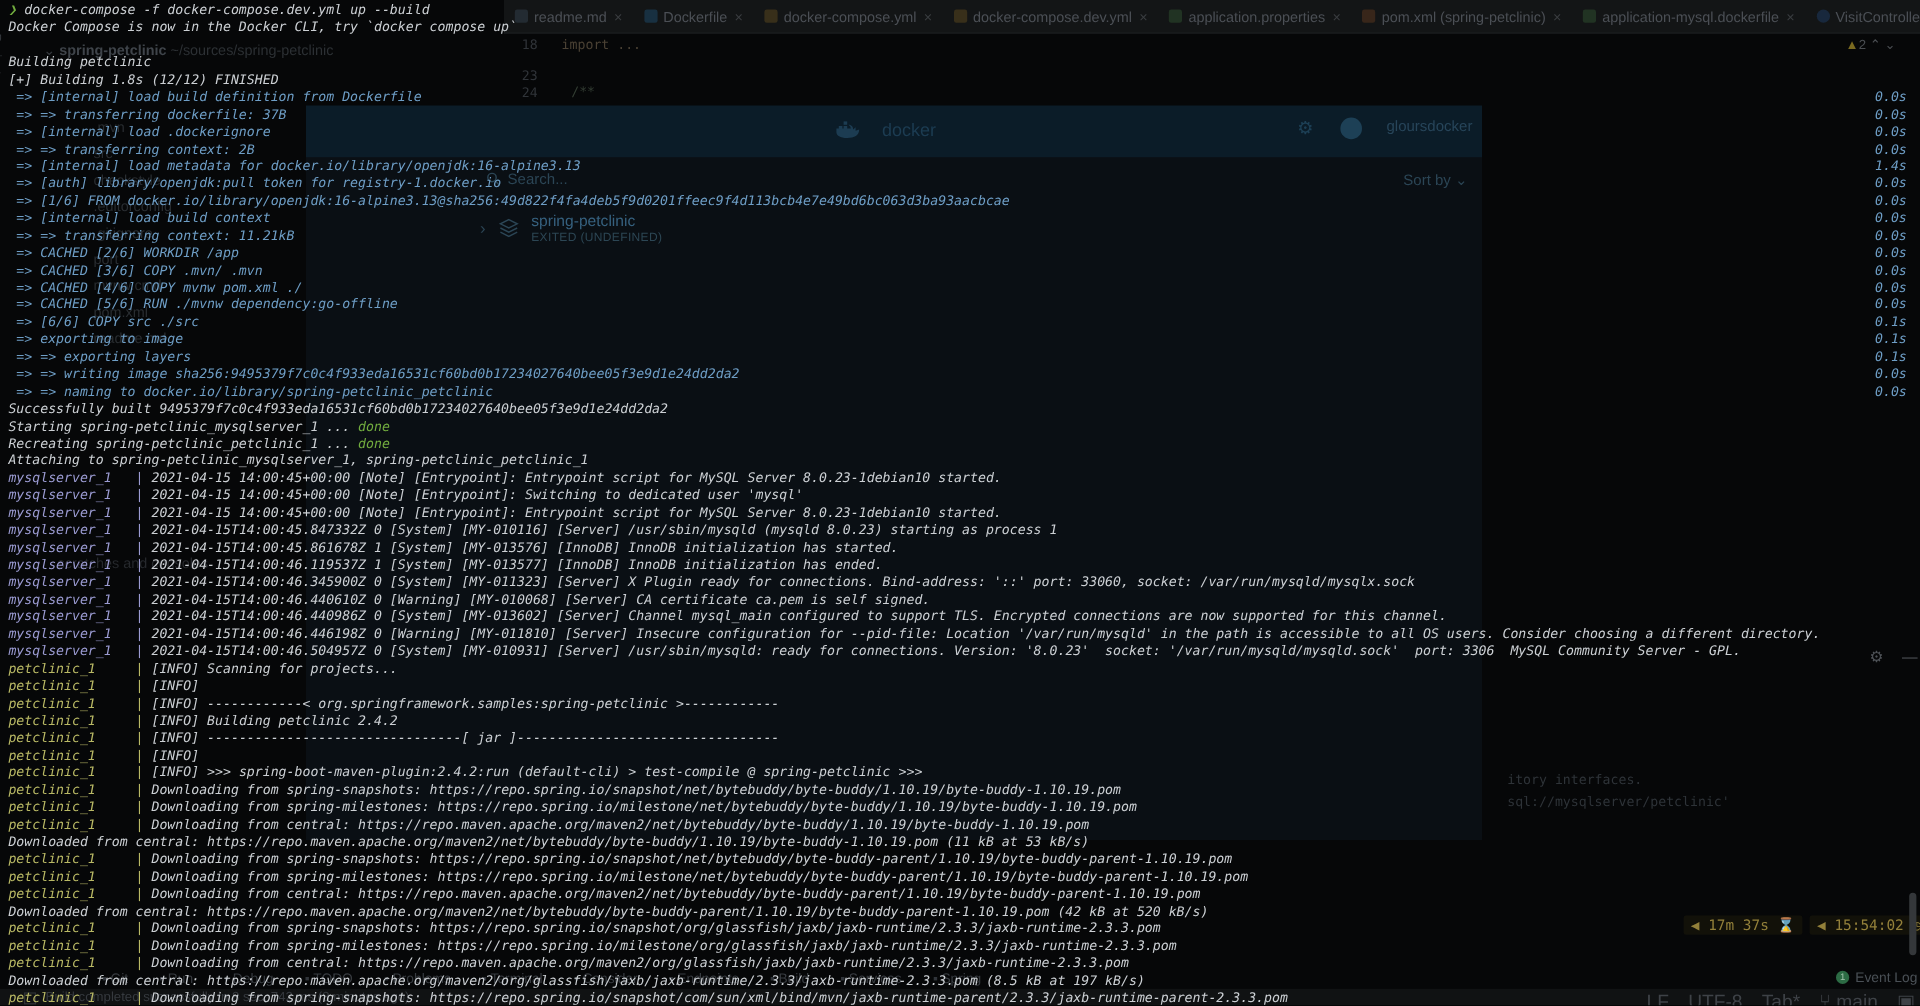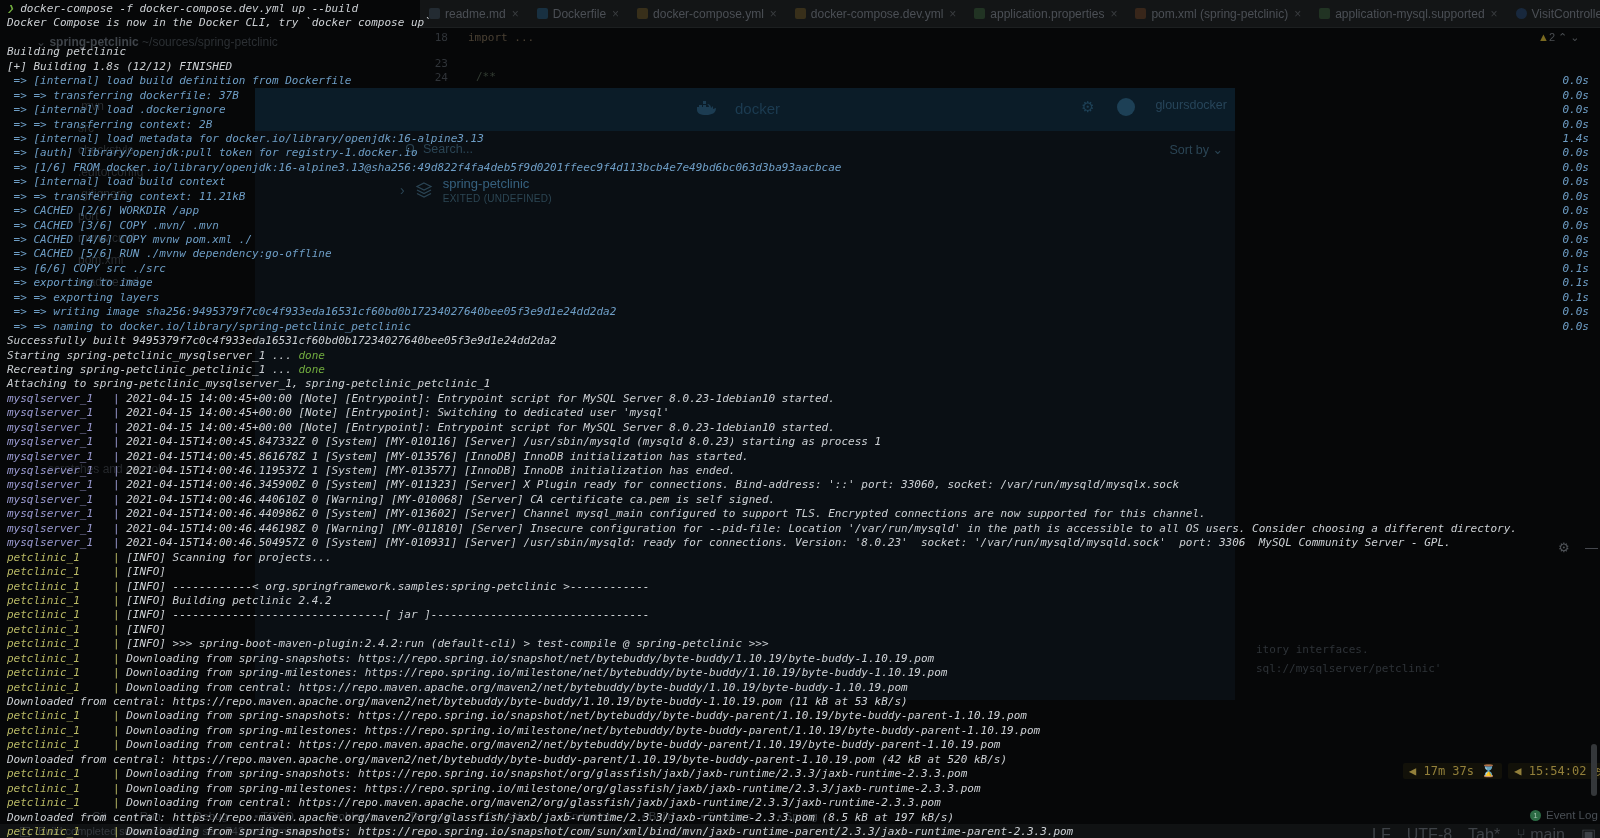--- a/index.html
+++ b/index.html
@@ -108,21 +108,21 @@
         <span class="tab-label">application.properties</span>
         <span class="tab-x">×</span>
       </div>
       <div class="tab">
         <span class="fic fic-maven"></span>
         <span class="tab-label">pom.xml (spring-petclinic)</span>
         <span class="tab-x">×</span>
       </div>
       <div class="tab">
         <span class="fic fic-spring-mysql"></span>
-        <span class="tab-label">application-mysql.supported</span>
+        <span class="tab-label">application-mysql.dockerfile</span>
         <span class="tab-x">×</span>
       </div>
       <div class="tab">
         <span class="fic fic-java-class"></span>
         <span class="tab-label">VisitController.java</span>
       </div>
     </div>
   <div id="warn-cluster" class="ghost"><span class="tri">▲</span><span>2</span> <span>⌃</span> <span>⌄</span></div>
 
   <div id="proj-vert" class="ghost">Project</div>

